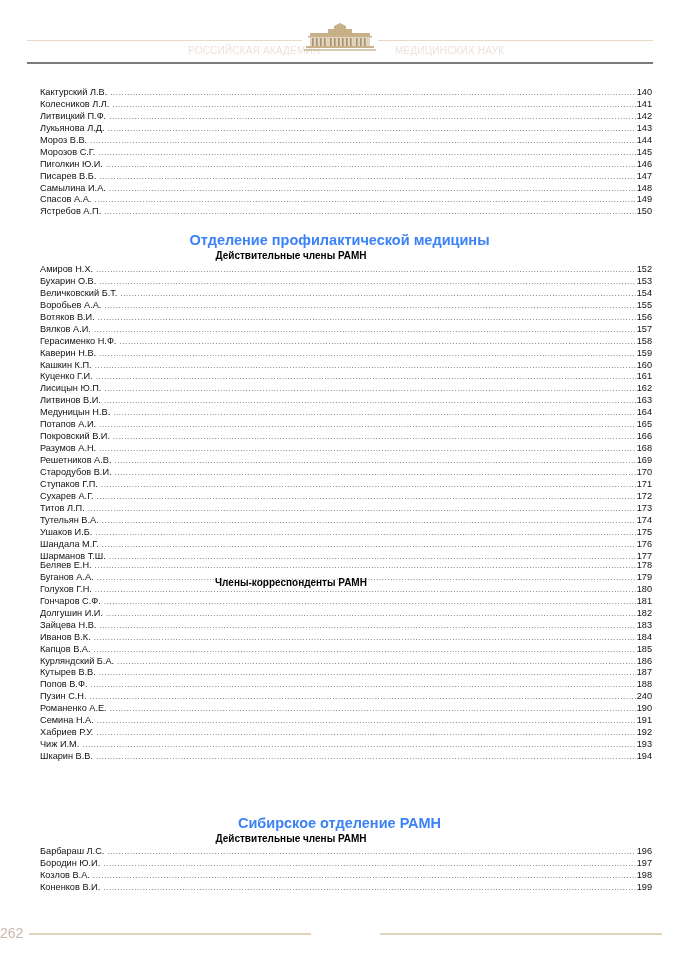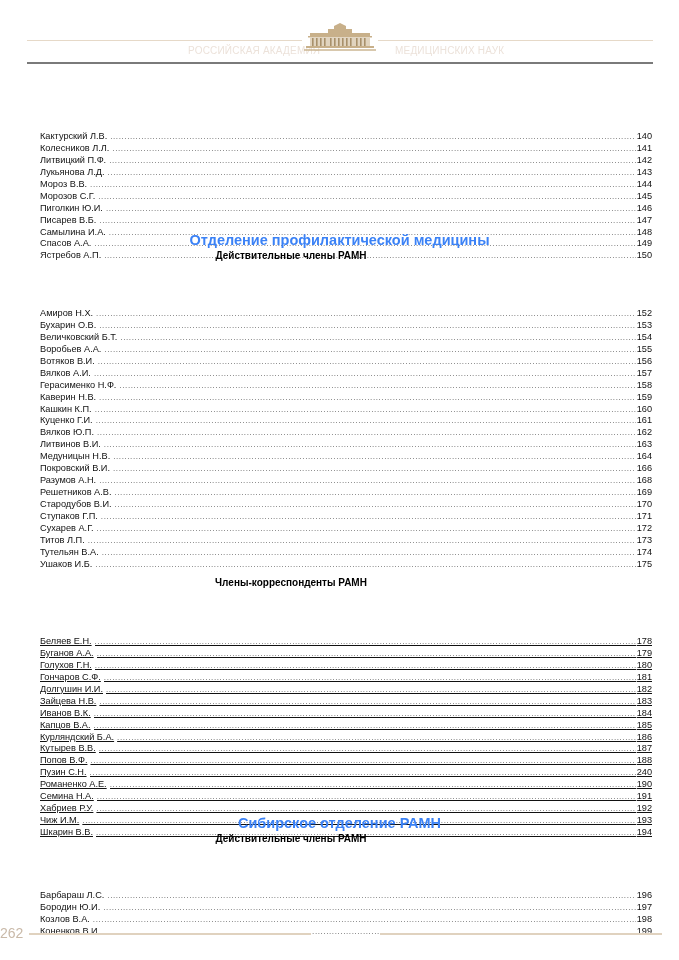--- a/index.html
+++ b/index.html
@@ -13,21 +13,21 @@
     .hdr-text { position: absolute; top: 45px; font-size: 10px; letter-spacing: 0.2px; color: #ece2da; text-transform: uppercase; }
     .hdr-text.left { left: 140px; margin-left: 48px; }
     .hdr-text.right { left: 395px; }
     .logo { position: absolute; left: 304px; top: 22px; width: 72px; height: 32px; }
 
     .entries { position: absolute; left: 40px; width: 612px; }
     .entry { display: flex; align-items: baseline; height: 11.95px; font-size: 9.2px; line-height: 11.95px; white-space: nowrap; }
     .entry .name { flex: 0 0 auto; padding-right: 3px; }
     .entry .leader { flex: 1 1 auto; overflow: hidden; color: #444; letter-spacing: 0.6px; font-size: 8px; }
     .entry .leader::after { content: "..................................................................................................................................................................................................................."; }
-    .entry .page { flex: 0 0 auto; padding-left: 1px; margin-top: 44px; }
+    .entry .page { flex: 0 0 auto; padding-left: 1px; }
 
     .sec-title { position: absolute; left: 0; width: 679px; text-align: center; font-weight: bold; font-size: 14.5px; color: #3b82f6; }
     .sec-sub { position: absolute; left: 0; width: 582px; text-align: center; font-weight: bold; font-size: 10px; color: #000; }
 
     .footer-line { position: absolute; top: 933px; height: 2px; background: #e0d2bf; }
     .footer-line.left { left: 29px; width: 282px; }
     .footer-line.right { left: 380px; width: 282px; }
     .page-num { position: absolute; left: 0; width: 679px; top: 925px; text-align: left; font-size: 14px; color: #c9b9a8; }
   </style>
 </head>
@@ -173,35 +173,40 @@
       <span class="name">Кашкин К.П.</span>
       <span class="leader"></span>
       <span class="page">160</span>
     </div>
   <div class="entry">
       <span class="name">Куценко Г.И.</span>
       <span class="leader"></span>
       <span class="page">161</span>
     </div>
   <div class="entry">
-      <span class="name">Вялков Ю.П.</span>
+      <span class="name">Лисицын Ю.П.</span>
       <span class="leader"></span>
       <span class="page">162</span>
     </div>
   <div class="entry">
       <span class="name">Литвинов В.И.</span>
       <span class="leader"></span>
       <span class="page">163</span>
     </div>
   <div class="entry">
       <span class="name">Медуницын Н.В.</span>
       <span class="leader"></span>
       <span class="page">164</span>
     </div>
   <div class="entry">
+      <span class="name">Потапов А.И.</span>
+      <span class="leader"></span>
+      <span class="page">165</span>
+    </div>
+  <div class="entry">
       <span class="name">Покровский В.И.</span>
       <span class="leader"></span>
       <span class="page">166</span>
     </div>
   <div class="entry">
       <span class="name">Разумов А.Н.</span>
       <span class="leader"></span>
       <span class="page">168</span>
     </div>
   <div class="entry">
@@ -232,25 +237,35 @@
   <div class="entry">
       <span class="name">Тутельян В.А.</span>
       <span class="leader"></span>
       <span class="page">174</span>
     </div>
   <div class="entry">
       <span class="name">Ушаков И.Б.</span>
       <span class="leader"></span>
       <span class="page">175</span>
     </div>
+  <div class="entry">
+      <span class="name">Шандала М.Г.</span>
+      <span class="leader"></span>
+      <span class="page">176</span>
+    </div>
+  <div class="entry">
+      <span class="name">Шарманов Т.Ш.</span>
+      <span class="leader"></span>
+      <span class="page">177</span>
+    </div>
 </div>
 
 <div class="sec-sub" style="top:577px;">Члены-корреспонденты РАМН</div>
 
-<div class="entries" style="top:592px;text-decoration:underline;">
+<div class="entries" style="top:560px;">
   <div class="entry">
       <span class="name">Беляев Е.Н.</span>
       <span class="leader"></span>
       <span class="page">178</span>
     </div>
   <div class="entry">
       <span class="name">Буганов А.А.</span>
       <span class="leader"></span>
       <span class="page">179</span>
     </div>

